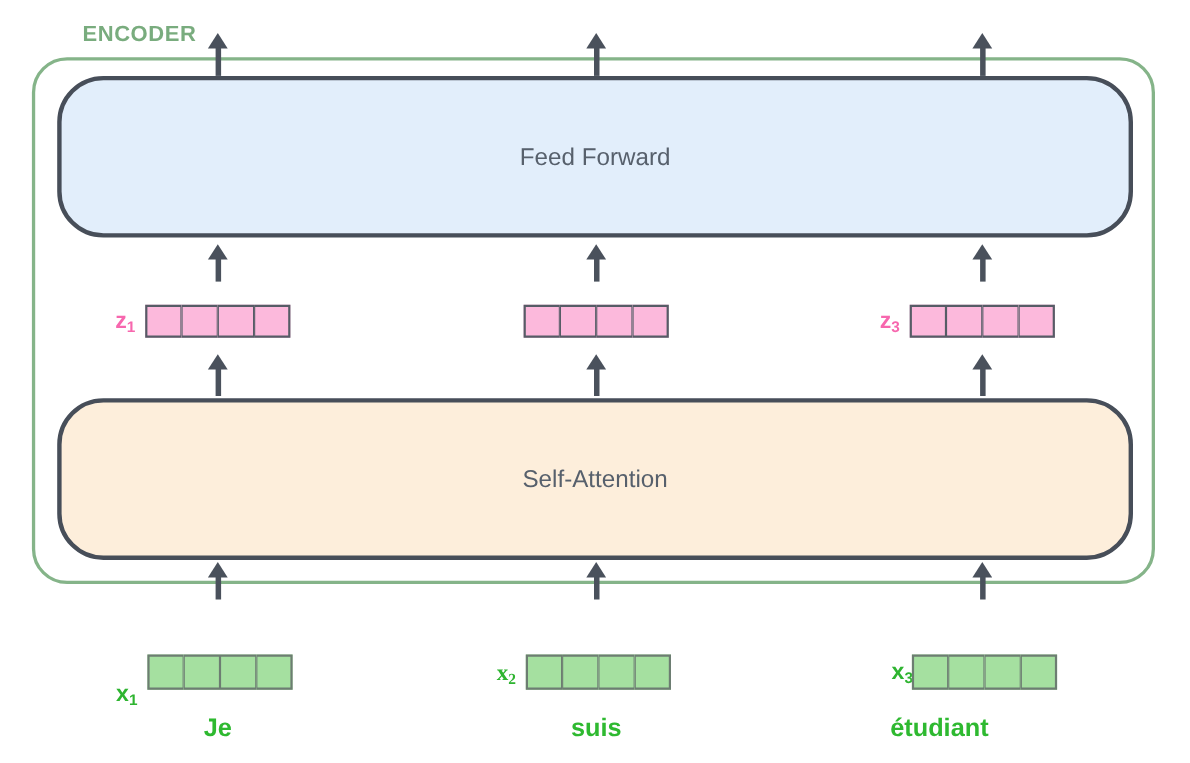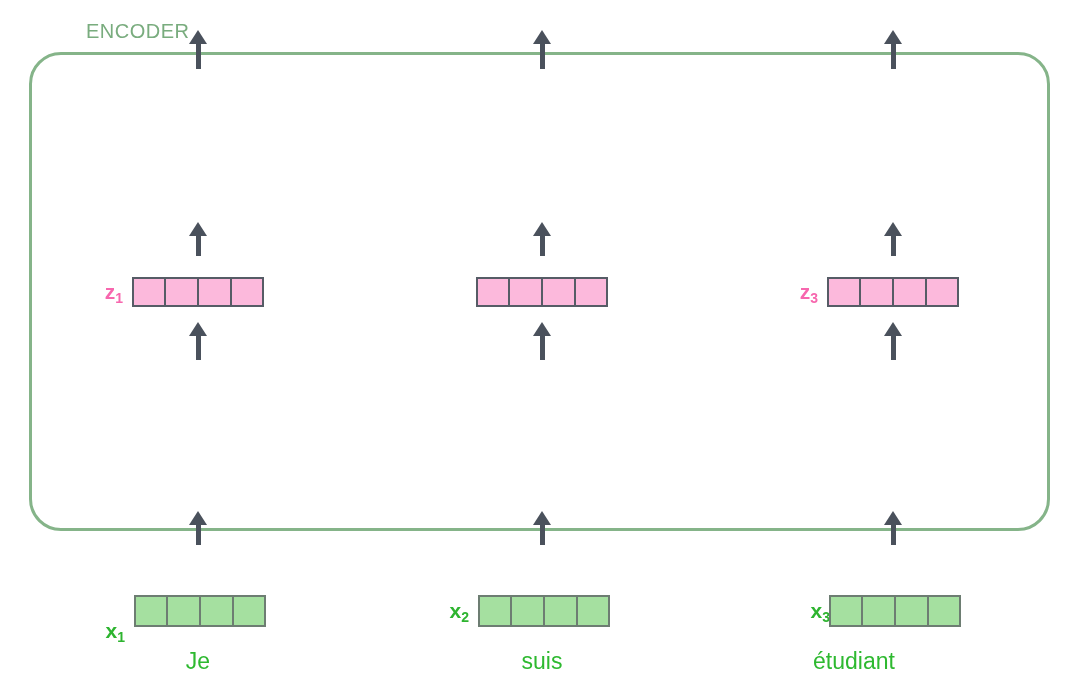--- a/index.html
+++ b/index.html
@@ -21,23 +21,23 @@
     position: absolute;
     left: 29px; top: 52px;
     width: 1021px; height: 479px;
     border: 3.5px solid #85b489;
     border-radius: 32px;
     box-sizing: border-box;
     z-index: 1;
   }
   .encoder-title {
     position: absolute;
-    left: 86px; top: 20px;
+    left: 75px; top: 20px;
     font-size: 20px;
-    font-weight: 400;
+    font-weight: 700;
     letter-spacing: 0.5px;
     color: #79ac7e;
     z-index: 3;
   }
 
   
   .block {
     position: absolute;
     left: 52px;
     width: 978px; height: 147px;
@@ -115,34 +115,40 @@
   }
   .z-label { color: #f767ae; top: 277px; height: 30px; }
   .x-label { color: #2eb430; top: 595px; height: 32px; line-height: 32px; }
 
   
   .word {
     position: absolute;
     top: 648px;
     transform: translateX(-50%);
     font-size: 23px;
-    font-weight: 400;
+    font-weight: 700;
     color: #2eb930;
     z-index: 3;
   }
 </style>
 </head>
 <body>
 
 <div class="stage">
 
   <div class="encoder-title">ENCODER</div>
   <div class="encoder-outline"></div>
 
-
+  <div class="block block-feed-forward">
+    <span class="block-label">Feed Forward</span>
+  </div>
+
+  <div class="block block-self-attention">
+    <span class="block-label">Self-Attention</span>
+  </div>
 
   <div class="arrow" style="left:189px; top:30px; height:39px;">
       <div class="head"></div>
       <div class="shaft"></div>
     </div>
   <div class="arrow" style="left:533px; top:30px; height:39px;">
       <div class="head"></div>
       <div class="shaft"></div>
     </div>
   <div class="arrow" style="left:884px; top:30px; height:39px;">
@@ -206,21 +212,21 @@
       <div class="vec-cell"></div>
   </div>
   <div class="vec-row z-row" style="left:827px;">
     <div class="vec-cell"></div>
       <div class="vec-cell"></div>
       <div class="vec-cell"></div>
       <div class="vec-cell"></div>
   </div>
 
   <div class="vec-label x-label" style="right:957px;margin-top:20px;"><span>x</span><sub>1</sub></div>
-  <div class="vec-label x-label" style="right:613px;"><span>x</span><sub>2</sub></div>
+  <div class="vec-label x-label" style="right:613px;font-family:Liberation Serif, serif;"><span>x</span><sub>2</sub></div>
   <div class="vec-label x-label" style="right:252px;"><span>x</span><sub>3</sub></div>
 
   <div class="vec-row x-row" style="left:134px;">
     <div class="vec-cell"></div>
       <div class="vec-cell"></div>
       <div class="vec-cell"></div>
       <div class="vec-cell"></div>
   </div>
   <div class="vec-row x-row" style="left:478px;">
     <div class="vec-cell"></div>

